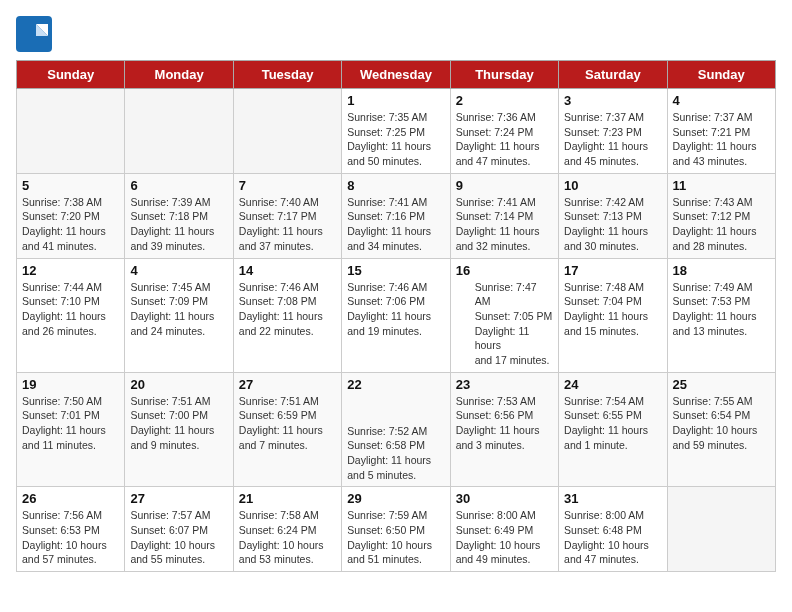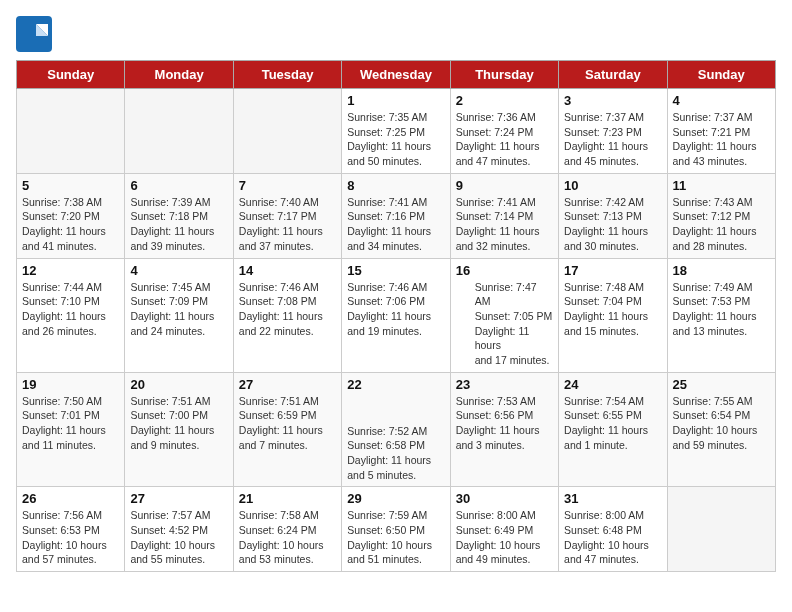--- a/index.html
+++ b/index.html
@@ -314,21 +314,21 @@
         <td>
           <div class="day-number">26</div>
           <div class="day-info" style="white-space: pre-line;">Sunrise: 7:56 AM
 Sunset: 6:53 PM
 Daylight: 10 hours
 and 57 minutes.</div>
         </td>
         <td>
           <div class="day-number">27</div>
           <div class="day-info" style="white-space: pre-line;">Sunrise: 7:57 AM
-Sunset: 4:52 PM
+Sunset: 6:07 PM
 Daylight: 10 hours
 and 55 minutes.</div>
         </td>
         <td>
           <div class="day-number">21</div>
           <div class="day-info" style="white-space: pre-line;">Sunrise: 7:58 AM
 Sunset: 6:24 PM
 Daylight: 10 hours
 and 53 minutes.</div>
         </td>

